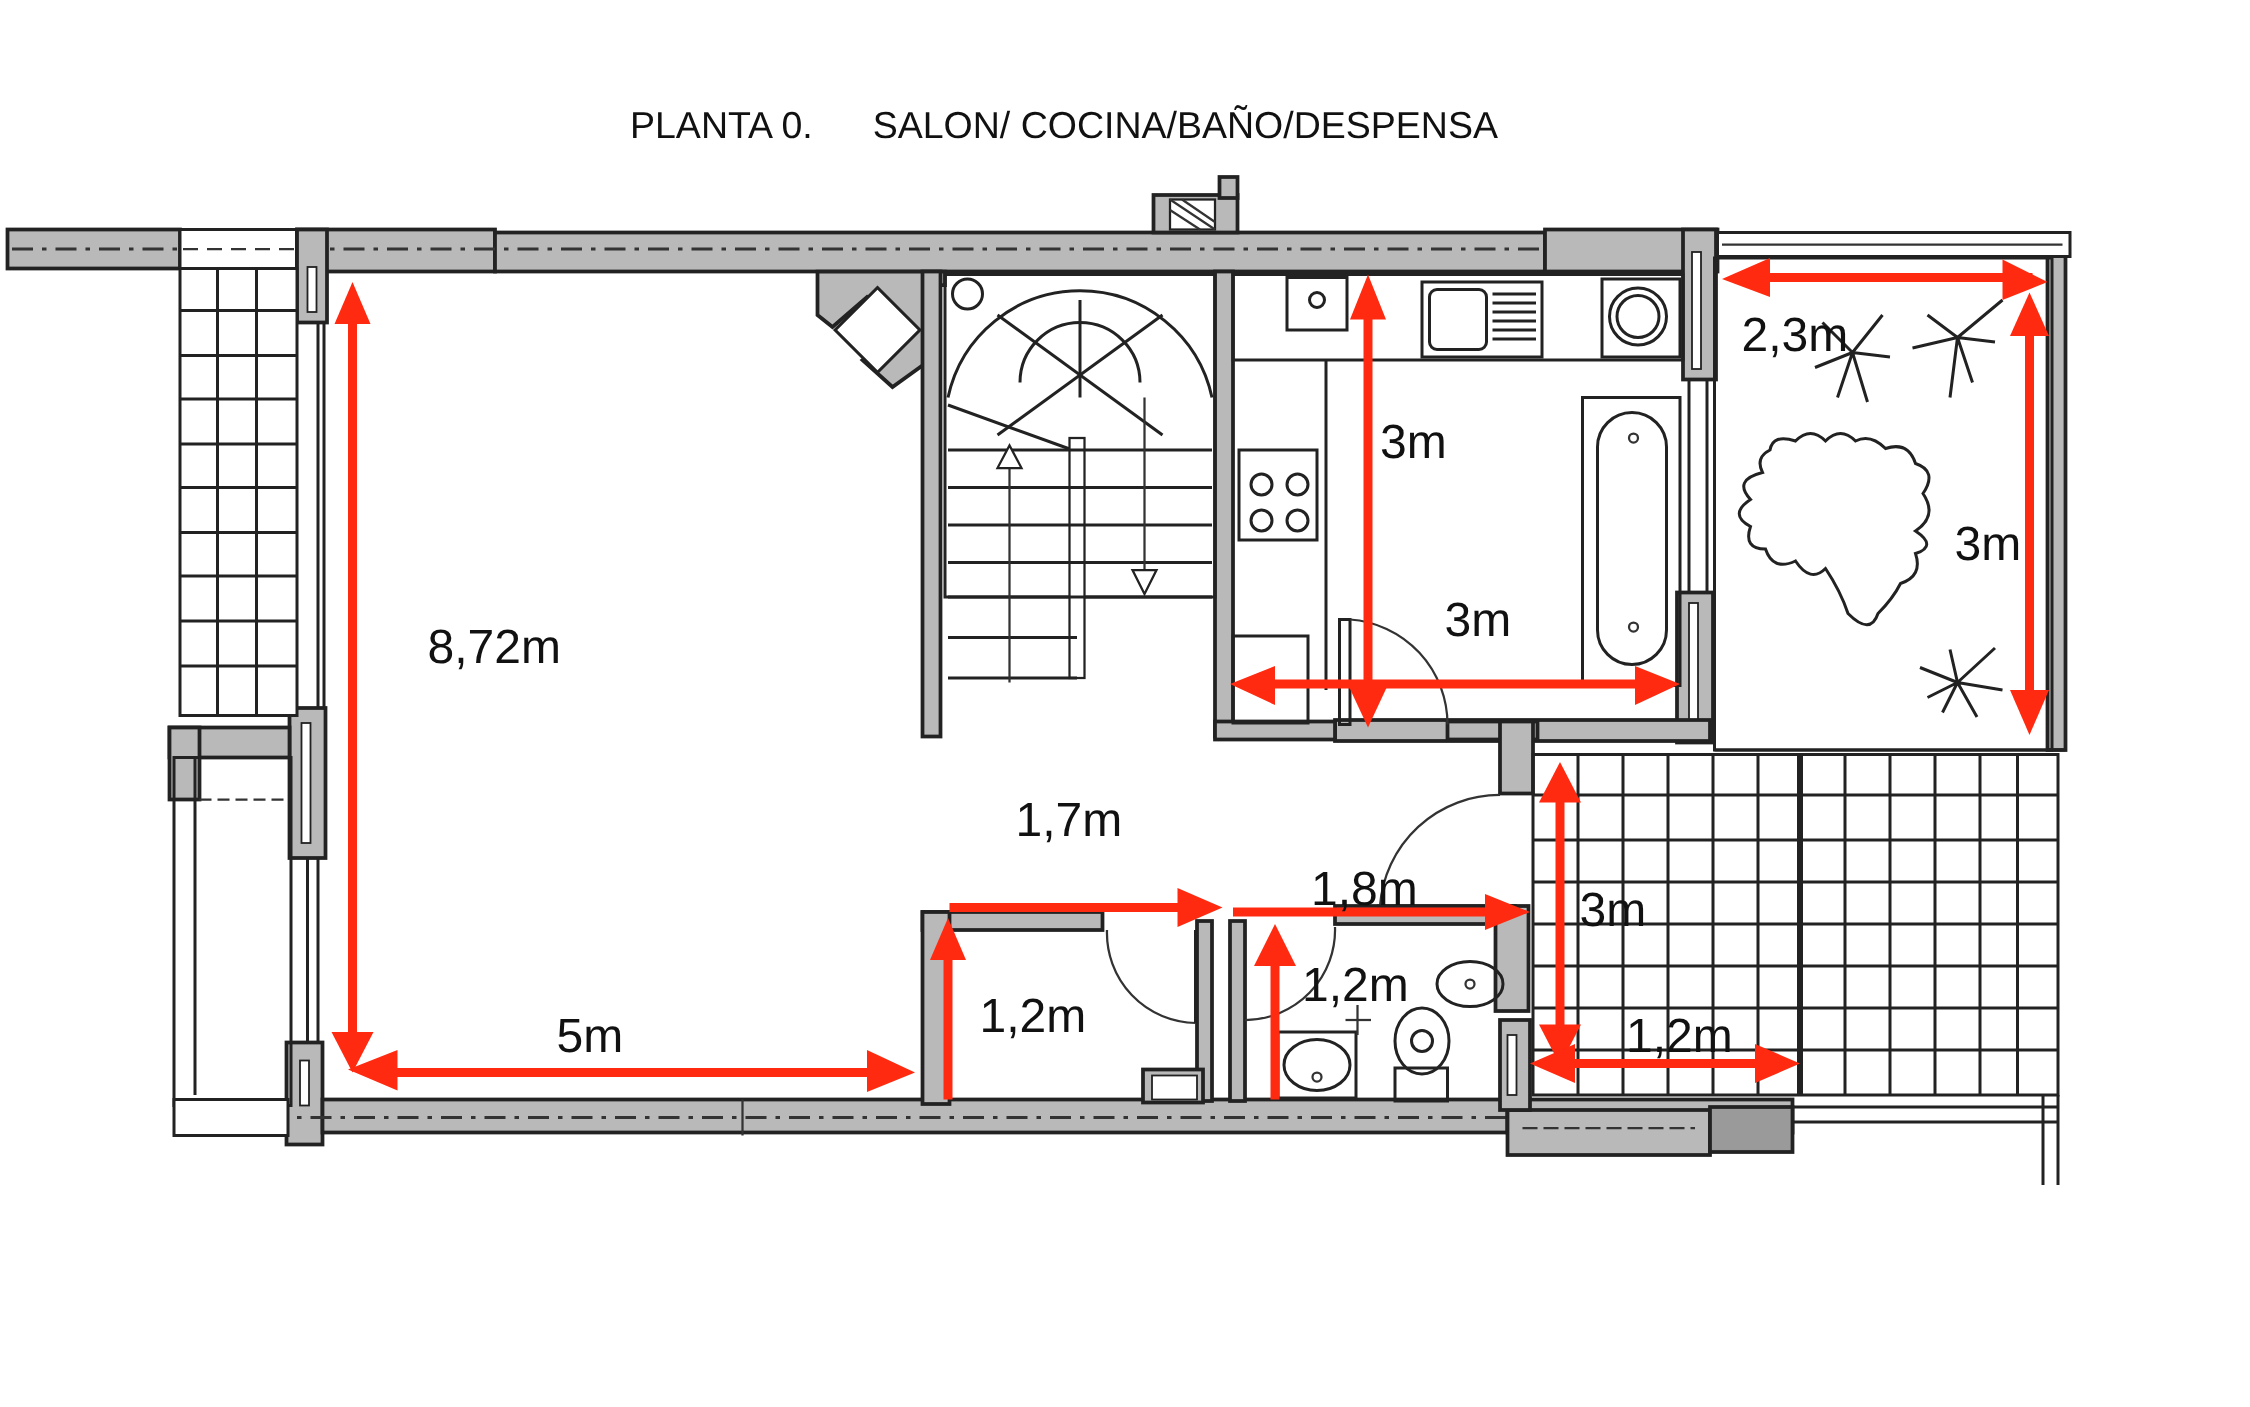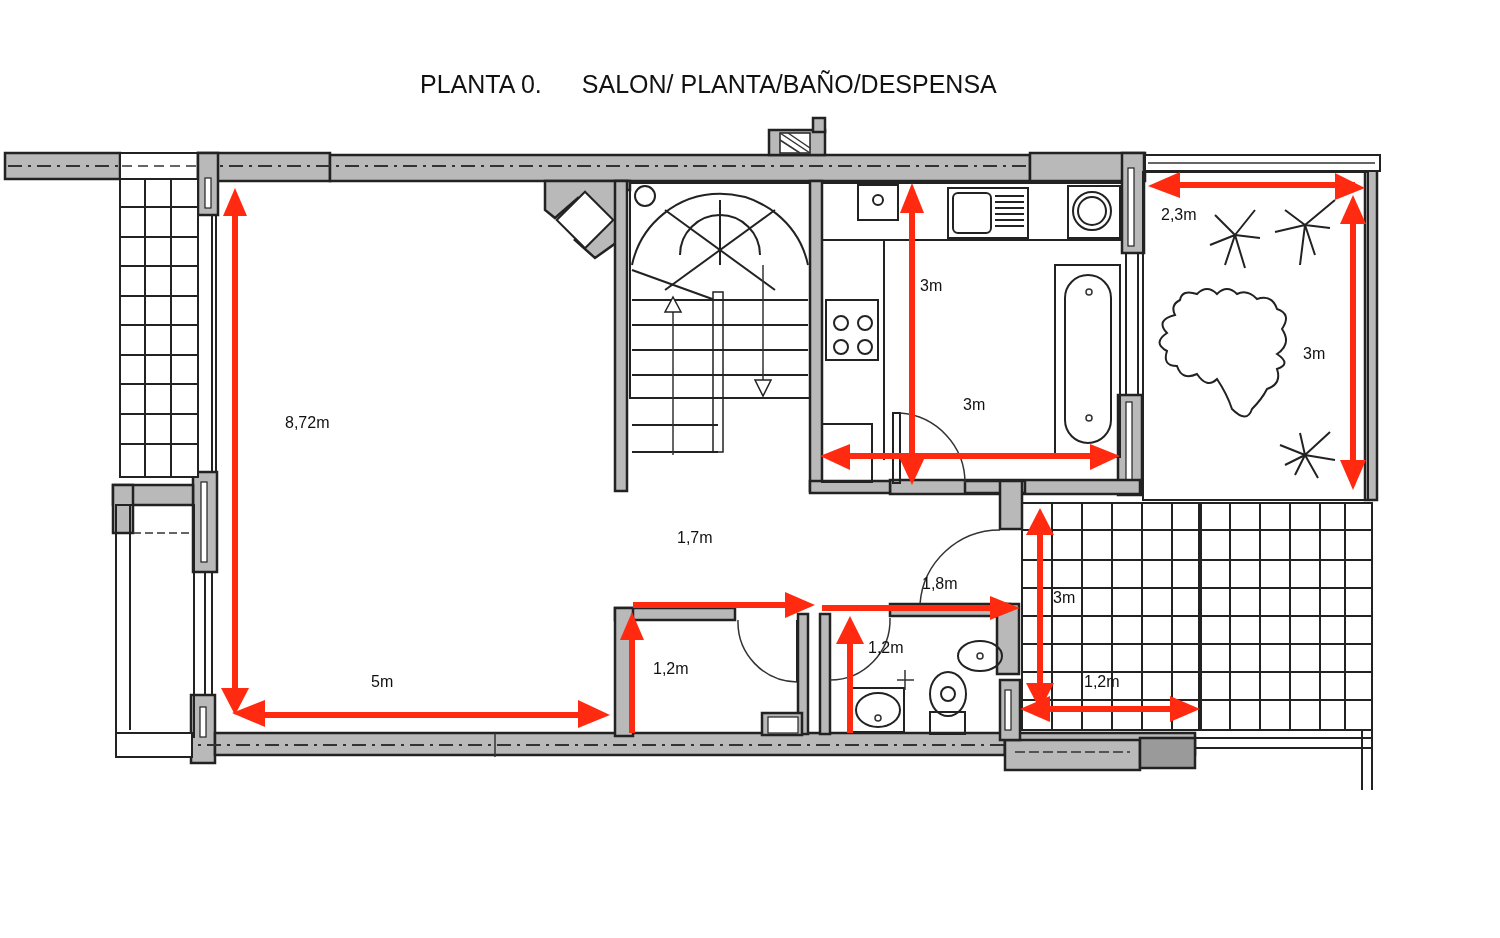--- a/index.html
+++ b/index.html
@@ -1,32 +1,32 @@
 <!DOCTYPE html>
 <html><head>
 <meta charset="utf-8">
 <style>
   html,body{margin:0;padding:0;background:#ffffff;}
   body{width:1500px;height:938px;position:relative;overflow:hidden;font-family:"Liberation Sans",sans-serif;}
   #plan{position:absolute;left:0;top:0;width:1500px;height:938px;}
   .title{position:absolute;left:420px;top:70px;font-size:25px;color:#111;white-space:pre;letter-spacing:0px;}
   .title span{display:inline-block;}
-  .lbl{position:absolute;font-size:16px;color:#111;line-height:1;white-space:nowrap;}
+  .lbl{position:absolute;font-size:32px;color:#111;line-height:1;white-space:nowrap;}
   .wall{fill:#b9b9b9;stroke:#222;stroke-width:2.5;}
   .wall-dark{fill:#9a9a9a;stroke:#222;stroke-width:2.5;}
   .line{stroke:#222;stroke-width:2;fill:none;}
   .thin{stroke:#333;stroke-width:1.5;fill:none;}
   .dash{stroke:#333;stroke-width:2;stroke-dasharray:14 6 3 6;fill:none;}
   .red{stroke:#ff2a10;stroke-width:6;fill:none;}
   .redhead{fill:#ff2a10;}
 </style>
 </head>
 <body>
 
-<div class="title"><span>PLANTA 0.</span><span style="width:40px"></span><span>SALON/ PLANTA/BAÑO/DESPENSA</span></div>
+<div class="title"><span>PLANTA 0.</span><span style="width:40px"></span><span>SALON/ COCINA/BAÑO/DESPENSA</span></div>
 
 <svg id="plan" viewBox="0 0 1500 938" xmlns="http://www.w3.org/2000/svg">
 
   <g>
 
     <rect class="wall" x="5" y="153" width="115" height="26"></rect>
     <line class="dash" x1="8" y1="166" x2="118" y2="166"></line>
     <rect x="120" y="153" width="78" height="26" fill="#fff" stroke="#222" stroke-width="2"></rect>
     <line class="thin" x1="122" y1="166" x2="196" y2="166" stroke-dasharray="10 6"></line>
 
@@ -311,16 +311,16 @@
 </svg>
 
 <div class="lbl" style="left:285px;top:415px">8,72m</div>
 <div class="lbl" style="left:371px;top:674px">5m</div>
 <div class="lbl" style="left:920px;top:278px">3m</div>
 <div class="lbl" style="left:963px;top:397px">3m</div>
 <div class="lbl" style="left:1161px;top:207px">2,3m</div>
 <div class="lbl" style="left:1303px;top:346px">3m</div>
 <div class="lbl" style="left:677px;top:530px">1,7m</div>
 <div class="lbl" style="left:653px;top:661px">1,2m</div>
-<div class="lbl" style="left:922px;top:576px">1,8m</div>
+<div class="lbl" style="left:874px;top:576px">1,8m</div>
 <div class="lbl" style="left:868px;top:640px">1,2m</div>
 <div class="lbl" style="left:1053px;top:590px">3m</div>
 <div class="lbl" style="left:1084px;top:674px">1,2m</div>
 
 </body></html>

